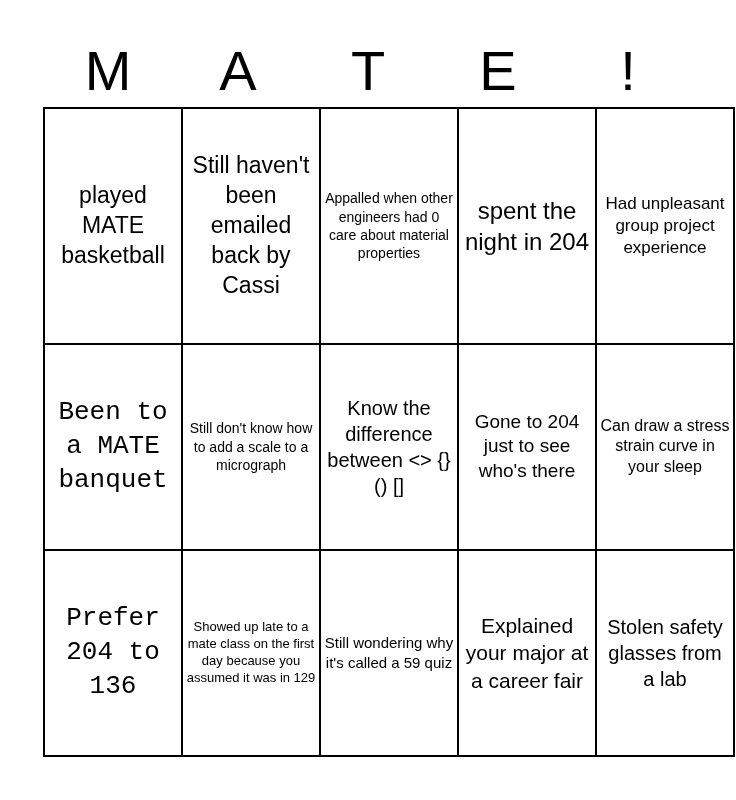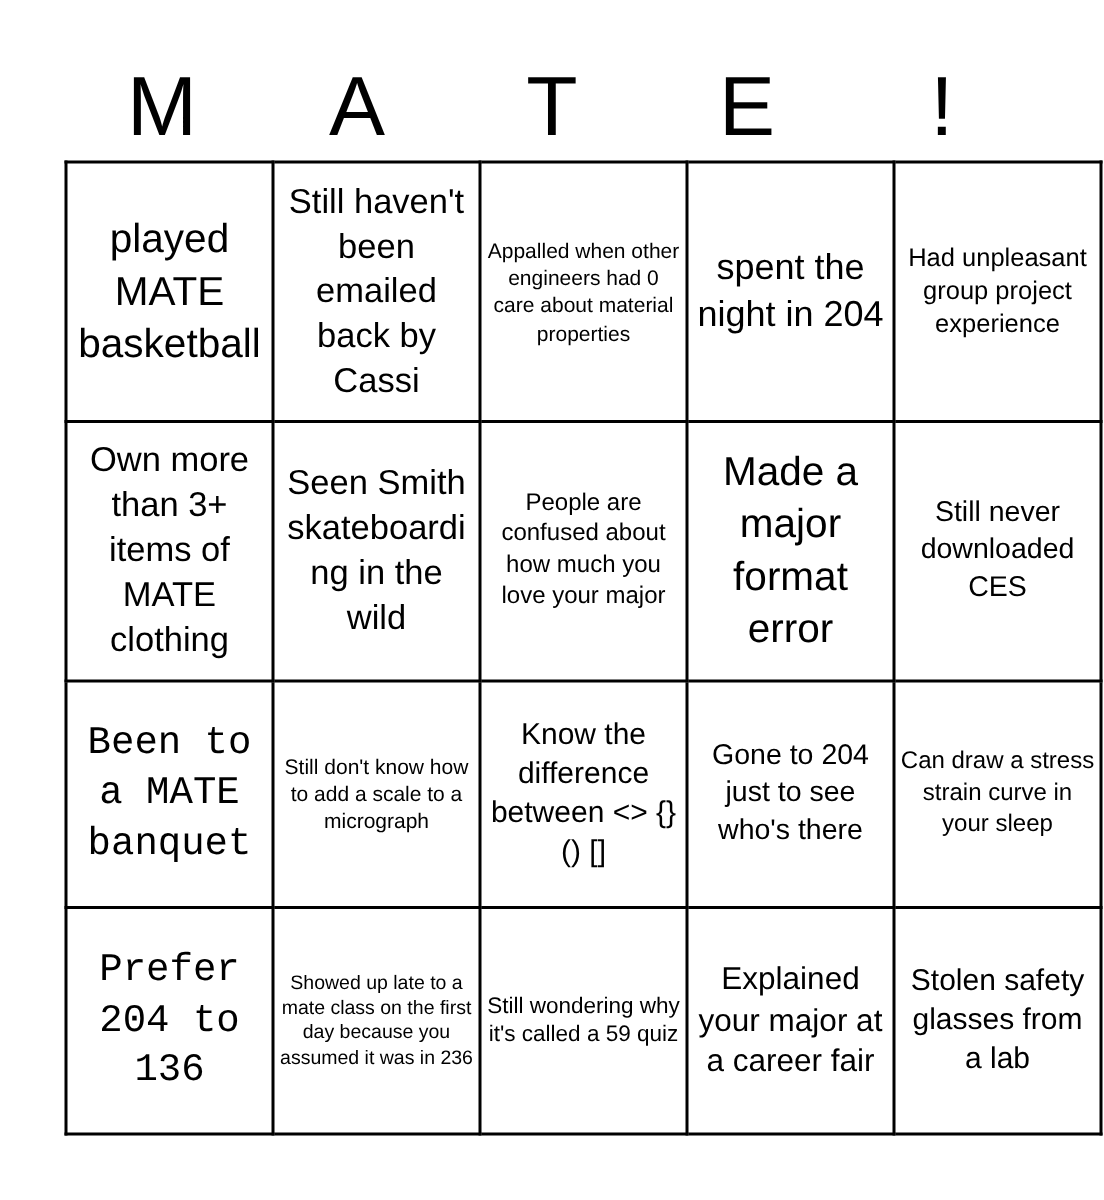--- a/index.html
+++ b/index.html
@@ -50,21 +50,21 @@
   }
   .fs13 { font-size: 13px; }
   .fs14 { font-size: 14px; }
   .fs15 { font-size: 15px; }
   .fs16 { font-size: 16px; }
   .fs17 { font-size: 17px; }
   .fs18 { font-size: 23px; }
   .fs19 { font-size: 19px; }
   .fs20 { font-size: 20px; margin-left: 44px; }
   .fs21 { font-size: 21px; }
-  .fs23 { font-size: 27px; margin-left: 14px; }
+  .fs23 { font-size: 23px; margin-left: 14px; }
   .fs24 { font-size: 24px; }
   .fs26 { font-size: 26px; font-family: Liberation Mono, monospace; }
 </style>
 </head>
 <body>
 
 <div class="title-row">
   <div class="title-letter">M</div>
   <div class="title-letter">A</div>
   <div class="title-letter">T</div>
@@ -75,34 +75,27 @@
 <table class="bingo">
   <tbody>
     <tr>
       <td class="fs23">played MATE basketball</td>
       <td class="fs18">Still haven't been emailed back by Cassi</td>
       <td class="fs14">Appalled when other engineers had 0 care about material properties</td>
       <td class="fs24">spent the night in 204</td>
       <td class="fs17">Had unpleasant group project experience</td>
     </tr>
     <tr>
-      <td class="fs18">Own more than 3+ items of MATE clothing</td>
-      <td class="fs18">Seen Smith skateboarding in the wild</td>
-      <td class="fs16">People are confused about how much you love your major</td>
-      <td class="fs23">Made a major format error</td>
-      <td class="fs19">Still never downloaded CES</td>
-    </tr>
-    <tr>
       <td class="fs26">Been to a MATE banquet</td>
       <td class="fs14">Still don't know how to add a scale to a micrograph</td>
       <td class="fs20">Know the difference between &lt;&gt; {} () []</td>
       <td class="fs19">Gone to 204 just to see who's there</td>
       <td class="fs16">Can draw a stress strain curve in your sleep</td>
     </tr>
     <tr>
       <td class="fs26">Prefer 204 to 136</td>
-      <td class="fs13">Showed up late to a mate class on the first day because you assumed it was in 236</td>
+      <td class="fs13">Showed up late to a mate class on the first day because you assumed it was in 129</td>
       <td class="fs15">Still wondering why it's called a 59 quiz</td>
       <td class="fs21">Explained your major at a career fair</td>
       <td class="fs20">Stolen safety glasses from a lab</td>
     </tr>
   </tbody>
 </table>
 
 </body></html>

